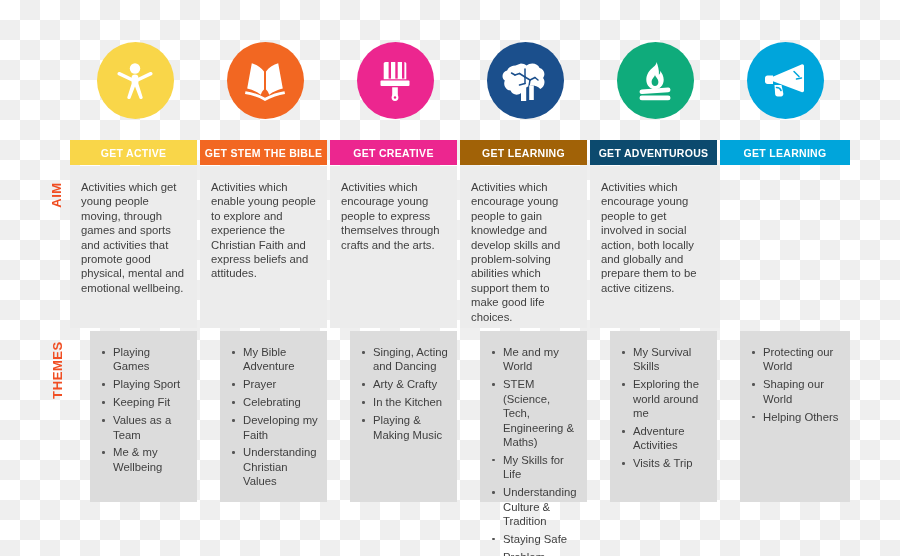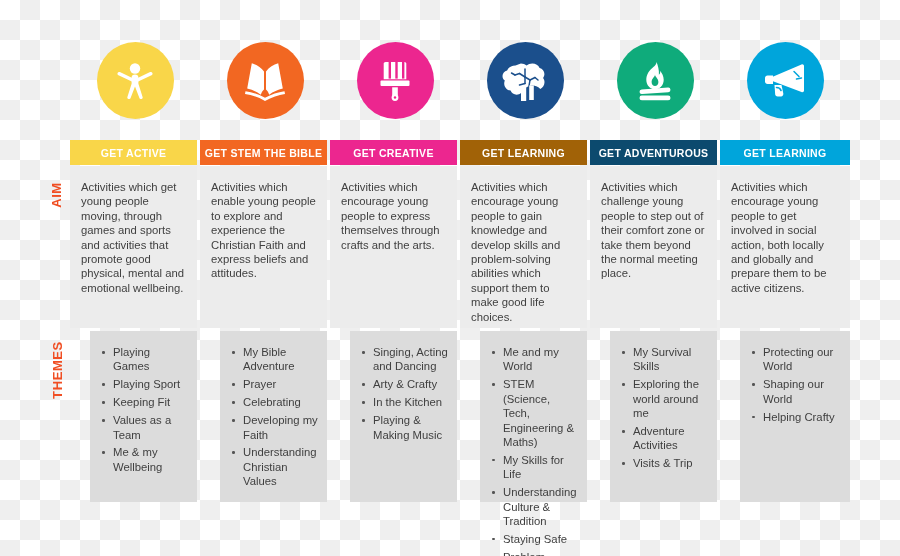--- a/index.html
+++ b/index.html
@@ -285,23 +285,20 @@
       <div class="col">
         <div class="aim-cell">Activities which enable young people to explore and experience the Christian Faith and express beliefs and attitudes.</div>
       </div>
       <div class="col">
         <div class="aim-cell">Activities which encourage young people to express themselves through crafts and the arts.</div>
       </div>
       <div class="col">
         <div class="aim-cell">Activities which encourage young people to gain knowledge and develop skills and problem-solving abilities which support them to make good life choices.</div>
       </div>
       <div class="col">
-        <div class="aim-cell">Activities which challenge young people to step out of their comfort zone or take them beyond the normal meeting place.</div>
-      </div>
-      <div class="col">
         <div class="aim-cell">Activities which encourage young people to get involved in social action, both locally and globally and prepare them to be active citizens.</div>
       </div>
     </div>
 
     <div class="row themes-row">
       <div class="col">
         <div class="themes-cell">
           <ul>
               <li>Playing Games</li>
               <li>Playing Sport</li>
@@ -352,20 +349,20 @@
               <li>Adventure Activities</li>
               <li>Visits &amp; Trip</li>
             </ul>
         </div>
       </div>
       <div class="col">
         <div class="themes-cell">
           <ul>
               <li>Protecting our World</li>
               <li>Shaping our World</li>
-              <li>Helping Crafty</li>
+              <li>Helping Others</li>
             </ul>
         </div>
       </div>
     </div>
 
   </div>
 </div>
 
 </body></html>

